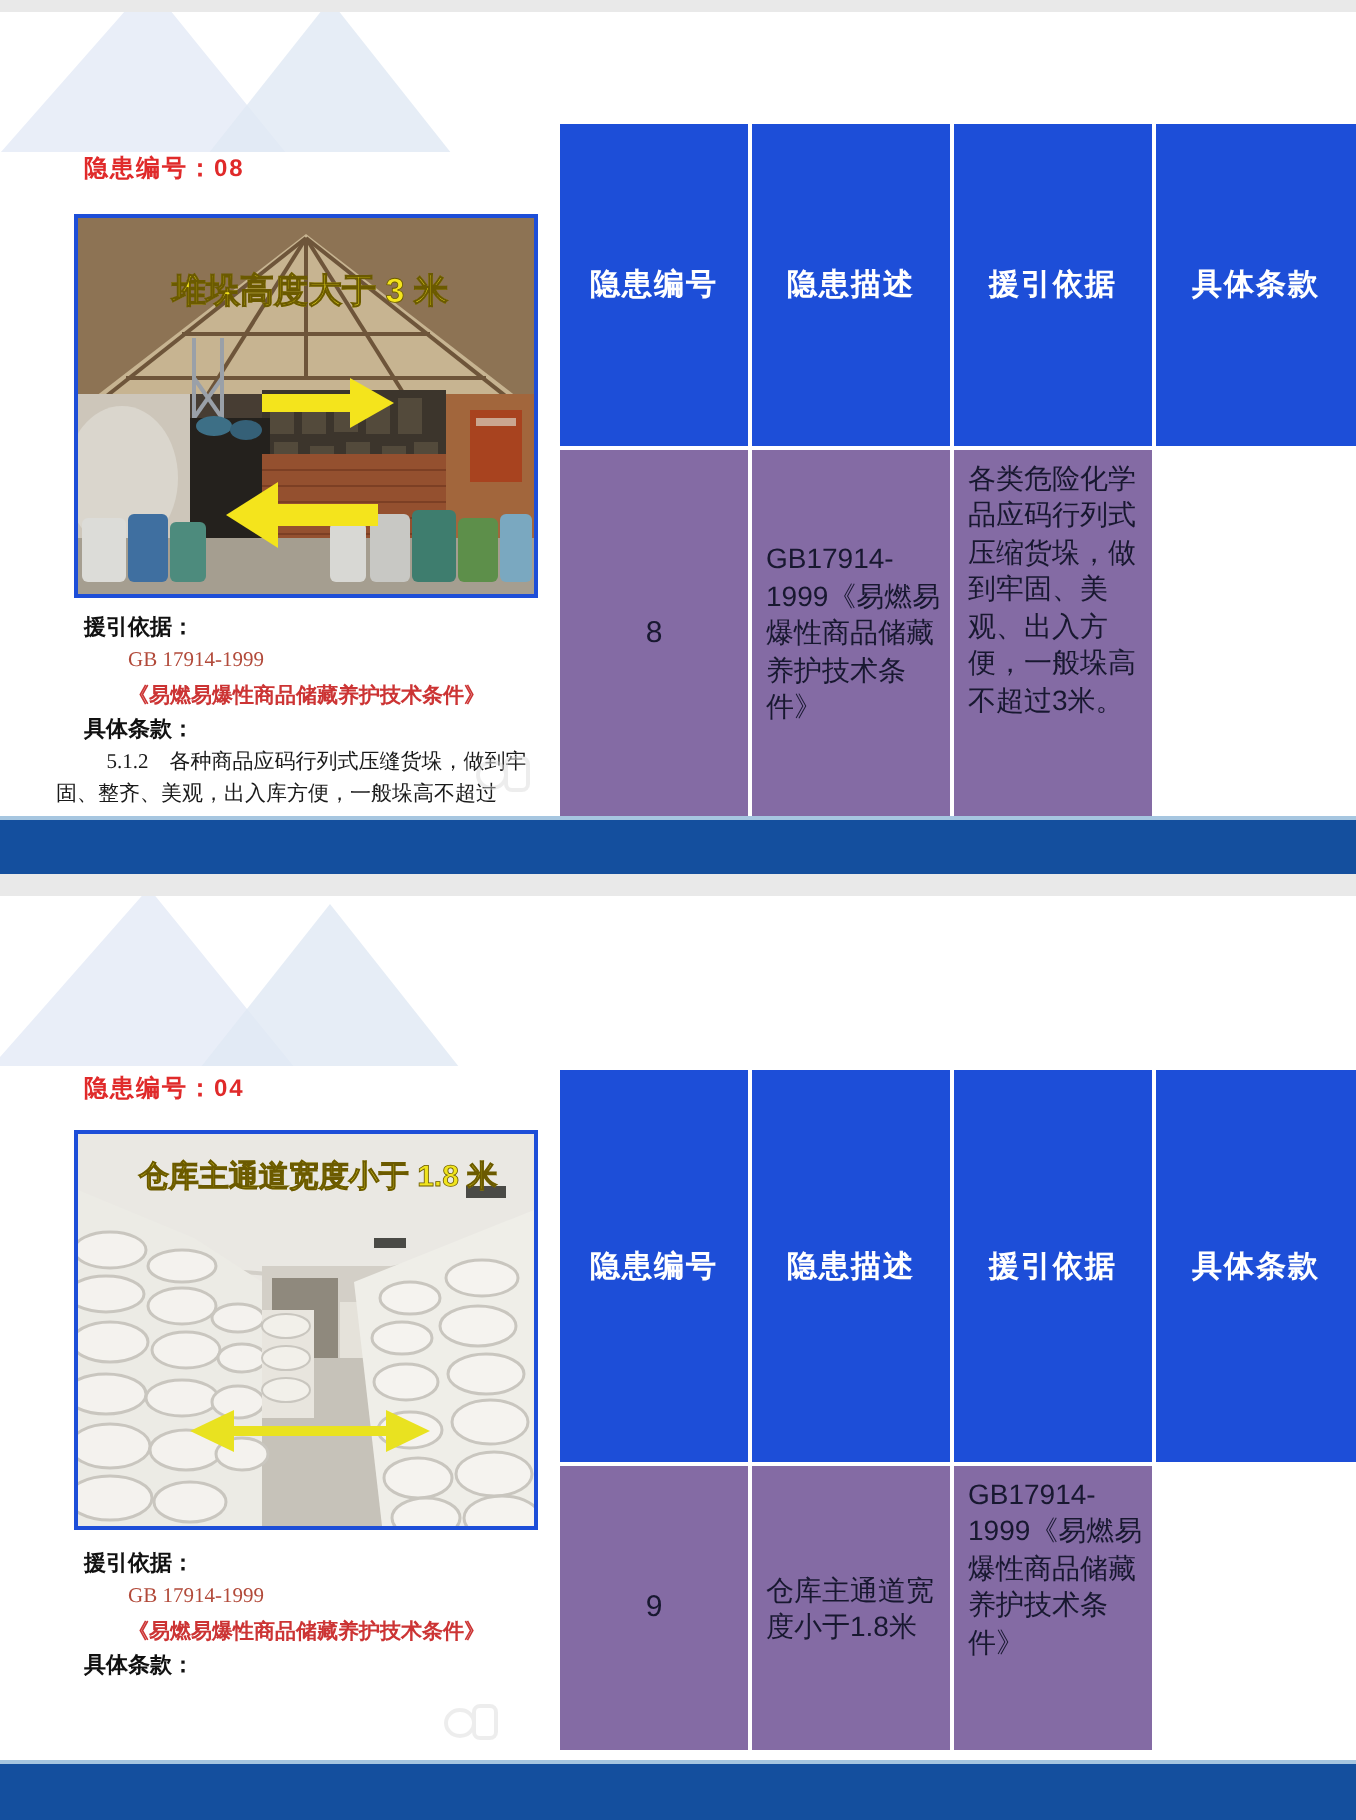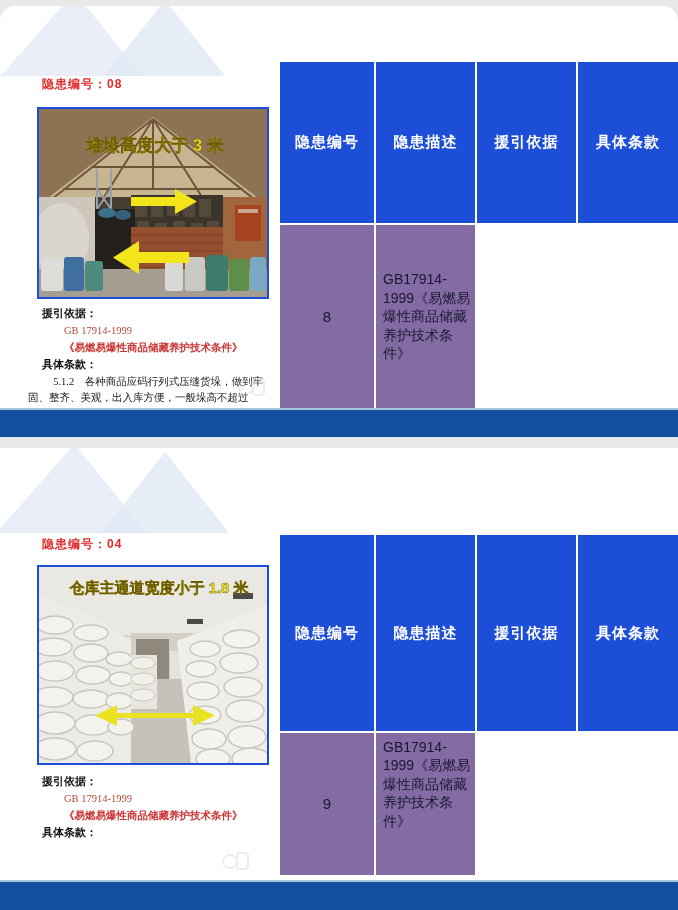--- a/index.html
+++ b/index.html
@@ -4,21 +4,21 @@
 <style>
   html,body{margin:0;padding:0;}
   body{
     width:678px;height:910px;
     background:#e9e9e9;
     font-family:"Liberation Sans", sans-serif;
     -webkit-font-smoothing:antialiased;
   }
   .page{position:relative;width:678px;height:910px;overflow:hidden;background:#e9e9e9;}
   .slide{position:absolute;left:0;width:678px;background:#ffffff;}
-  #slide1{top:6px;height:431px;border-radius:15px;}
+  #slide1{top:6px;height:431px;}
   #slide2{top:448px;height:462px;}
 
   
   .swoosh{position:absolute;left:0;top:0;width:240px;height:70px;overflow:hidden;}
   .swoosh .tri1{position:absolute;left:-40px;top:-14px;width:220px;height:130px;
     background:#e9eef8;clip-path:polygon(0 100%,52% 0,100% 100%);}
   .swoosh .tri2{position:absolute;left:70px;top:-6px;width:190px;height:120px;
     background:#e0e8f4;clip-path:polygon(0 100%,50% 0,100% 100%);opacity:.8;}
 
   .hazard-label{position:absolute;left:42px;font-weight:bold;font-size:12px;
@@ -181,20 +181,21 @@
     <div class="refline clause-heading">具体条款：</div>
     <div class="clause-para">5.1.2　各种商品应码行列式压缝货垛，做到牢固、整齐、美观，出入库方便，一般垛高不超过 3m。</div>
 
     <div class="htable" id="table1">
       <div class="th">隐患编号</div>
       <div class="th">隐患描述</div>
       <div class="th">援引依据</div>
       <div class="th">具体条款</div>
       <div class="td no">8</div>
       <div class="td mid">GB17914-1999《易燃易爆性商品储藏养护技术条件》</div>
+      <div class="td topalign">各类危险化学品应码行列式压缩货垛，做到牢固、美观、出入方便，一般垛高不超过3米。</div>
     </div>
 
     <div class="wm" id="wm1">
         <i class="a"></i>
         <i class="b"></i>
       </div>
     <div class="bluebar" id="bluebar1"></div>
   </div>
 
   <div class="slide" id="slide2">
@@ -277,20 +278,21 @@
     <div class="refline ref-standard">GB 17914-1999</div>
     <div class="refline ref-title">《易燃易爆性商品储藏养护技术条件》</div>
     <div class="refline clause-heading">具体条款：</div>
 
     <div class="htable" id="table2">
       <div class="th">隐患编号</div>
       <div class="th">隐患描述</div>
       <div class="th">援引依据</div>
       <div class="th">具体条款</div>
       <div class="td no">9</div>
+      <div class="td mid">仓库主通道宽度小于1.8米</div>
       <div class="td topalign">GB17914-1999《易燃易爆性商品储藏养护技术条件》</div>
     </div>
 
     <div class="wm" id="wm2">
         <i class="a"></i>
         <i class="b"></i>
       </div>
     <div class="bluebar" id="bluebar2"></div>
   </div>
 

